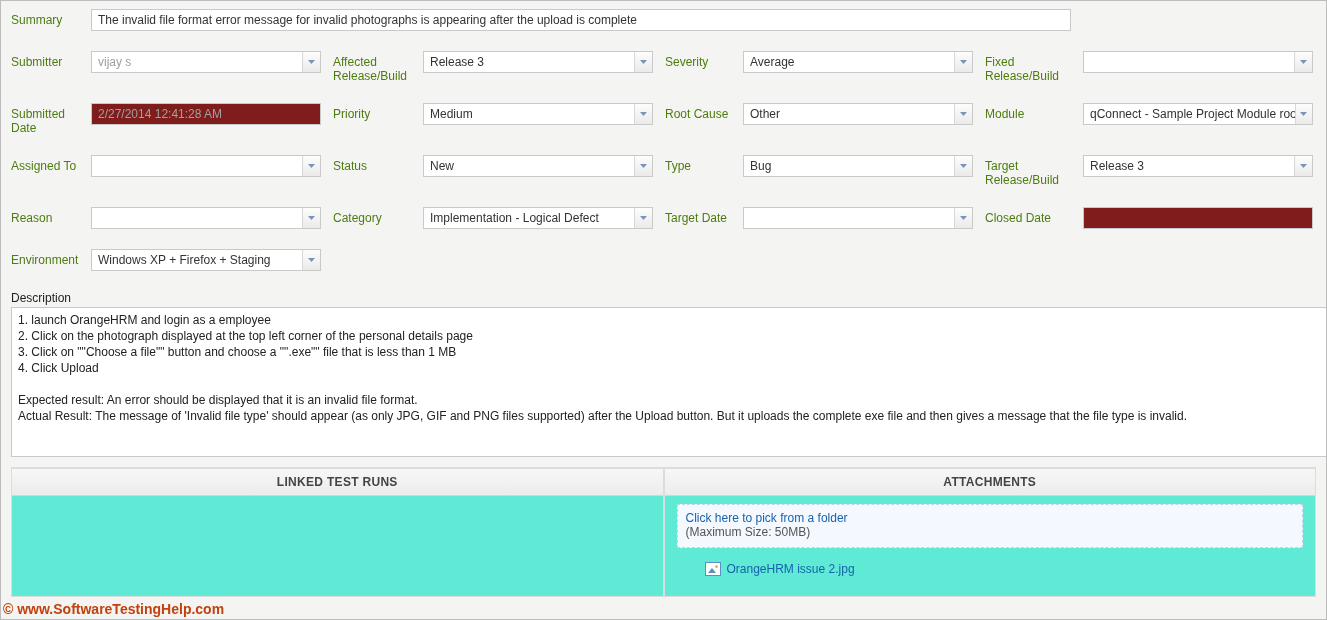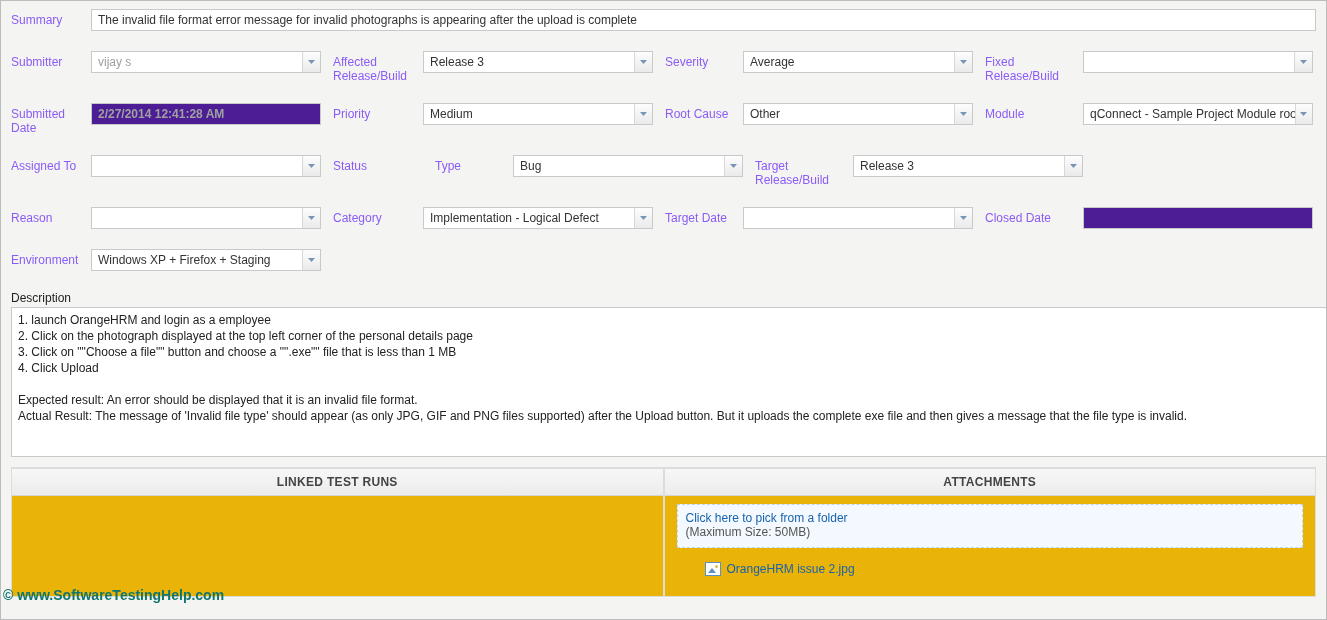--- a/index.html
+++ b/index.html
@@ -20,42 +20,41 @@
   }
   .form-area {
     padding: 8px 10px 0 10px;
   }
   .row {
     display: flex;
     align-items: flex-start;
     margin-bottom: 20px;
   }
   .lbl {
-    color: #8b5cf6;
+    color: #4d7c0f;
     font-size: 12px;
     padding-top: 4px;
     line-height: 14px;
   }
   .lbl-col1 { width: 80px; }
   .lbl-col2 { width: 90px; }
   .lbl-col3 { width: 78px; }
   .lbl-col4 { width: 98px; }
   .input-text {
     height: 22px;
     border: 1px solid #c9c9c9;
     background: #fff;
     padding: 2px 6px;
     color: #333;
     font-size: 12px;
     font-family: inherit;
   }
   .input-text.disabled {
-    background: #4c1d95;
+    background: #7f1d1d;
     color: #a0a0a0;
-    font-weight: bold;
   }
   .combo {
     display: flex;
     height: 22px;
     border: 1px solid #c9c9c9;
     background: #fff;
     align-items: center;
     overflow: hidden;
   }
   .combo-val {
@@ -71,21 +70,21 @@
     width: 18px;
     height: 100%;
     border-left: 1px solid #d8d8d8;
     background: linear-gradient(#fdfdfd,#eaeaea);
     display: flex;
     align-items: center;
     justify-content: center;
     cursor: pointer;
   }
   .combo-btn svg { width: 7px; height: 4px; }
-  .summary-input { width: 1225px; }
+  .summary-input { width: 980px; }
   .w-field { width: 230px; }
   .w-module { width: 230px; }
   .gap-s { width: 12px; flex:0 0 12px; }
   .desc-label { margin: 6px 0 2px 0; color:#222; }
   .desc-box {
     width: 1316px;
     height: 150px;
     border: 1px solid #c9c9c9;
     background: #fff;
     padding: 4px 6px;
@@ -96,21 +95,21 @@
     overflow: auto;
   }
   .panels {
     display: flex;
     margin-top: 10px;
     border-top: 1px solid #dcdcdc;
   }
   .panel {
     flex: 1 1 50%;
     border: 1px solid #dcdcdc;
-    background: #eab308;
+    background: #5eead4;
   }
   .panel + .panel { border-left: 1px solid #dcdcdc; }
   .panel-header {
     background: linear-gradient(#f7f7f7,#ececec);
     border-bottom: 1px solid #d5d5d5;
     text-align: center;
     font-weight: bold;
     font-size: 12px;
     color: #444;
     padding: 6px 0;
@@ -148,22 +147,22 @@
   .img-icon::before{
     content:""; position:absolute; left:2px; bottom:2px; width:0;height:0;
     border-left:4px solid transparent; border-right:4px solid transparent; border-bottom:5px solid #5b8fc6;
   }
   .img-icon::after{
     content:""; position:absolute; right:2px; top:2px; width:3px;height:3px; background:#e6b84c; border-radius:50%;
   }
   .watermark {
     position: absolute;
     left: 2px;
-    bottom: 16px;
-    color: #0f766e;
+    bottom: 2px;
+    color: #c2410c;
     font-weight: bold;
     font-size: 14px;
     font-family: Arial, sans-serif;
   }
 </style>
 </head>
 <body>
 
 <div class="frame">
   <div class="form-area">
@@ -255,20 +254,28 @@
       <div class="combo w-field">
         <div class="combo-val"></div>
         <div class="combo-btn">
             <svg viewBox="0 0 7 4">
               <path d="M0 0 L7 0 L3.5 4 Z" fill="#7a94b8"></path>
             </svg>
           </div>
       </div>
       <div class="gap-s"></div>
       <div class="lbl lbl-col2">Status</div>
+      <div class="combo w-field">
+        <div class="combo-val">New</div>
+        <div class="combo-btn">
+            <svg viewBox="0 0 7 4">
+              <path d="M0 0 L7 0 L3.5 4 Z" fill="#7a94b8"></path>
+            </svg>
+          </div>
+      </div>
       <div class="gap-s"></div>
       <div class="lbl lbl-col3">Type</div>
       <div class="combo w-field">
         <div class="combo-val">Bug</div>
         <div class="combo-btn">
             <svg viewBox="0 0 7 4">
               <path d="M0 0 L7 0 L3.5 4 Z" fill="#7a94b8"></path>
             </svg>
           </div>
       </div>

